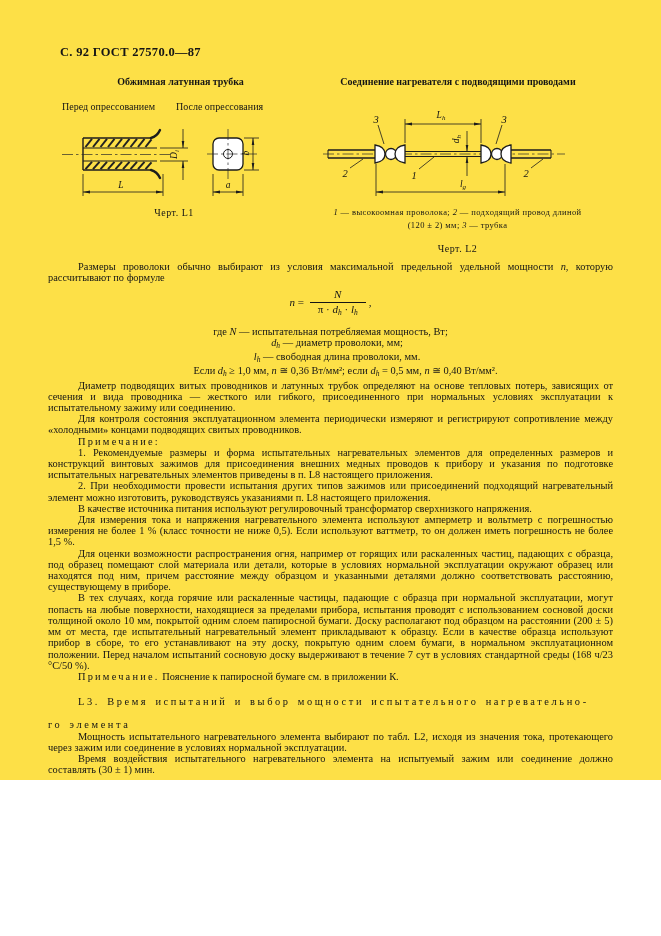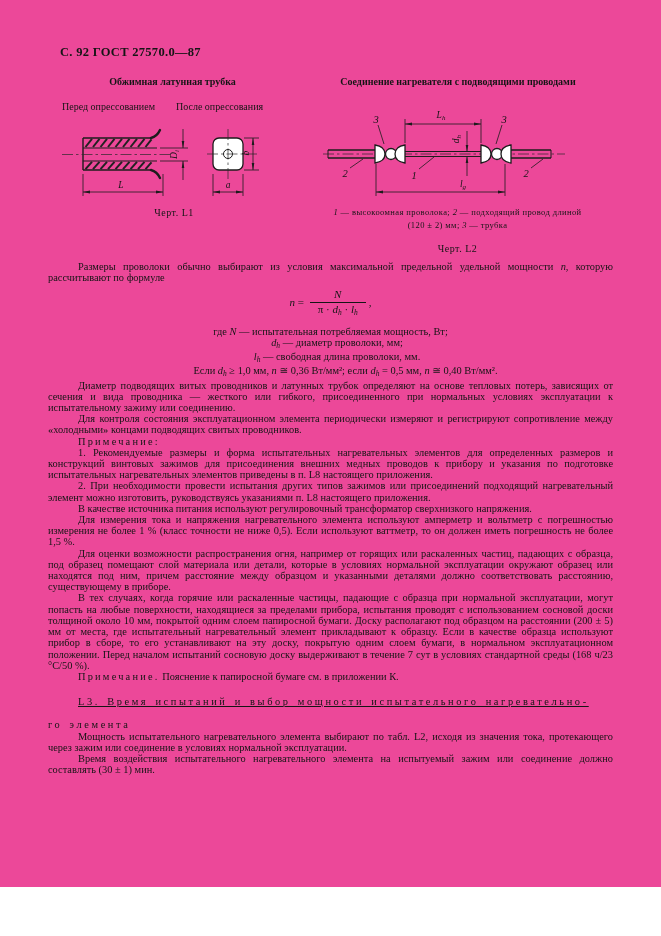--- a/index.html
+++ b/index.html
@@ -1,24 +1,24 @@
 <!DOCTYPE html>
 <html><head>
 <meta charset="utf-8">
 <style>
   html,body { margin:0; padding:0; background:#ffffff; }
   .page {
-    position:relative; width:661px; height:887px; background:#ec4899;
+    position:relative; width:661px; height:780px; background:#fde047;
     font-family:"Liberation Serif", serif; color:#151515; overflow:hidden;
   }
   
   .doc-header { position:absolute; left:60px; top:45px; font-size:12.5px; font-weight:bold; letter-spacing:0.3px; }
   
   .fig-title { position:absolute; top:76px; font-size:10px; font-weight:bold; text-align:center; }
-  .fig-title.left  { left:60px;  width:225px; }
+  .fig-title.left  { left:68px;  width:225px; }
   .fig-title.right { left:302px; width:312px; }
   .sublabel { position:absolute; top:101px; font-size:10px; }
   .sublabel.before { left:62px; }
   .sublabel.after  { left:176px; }
   
   .drawing { position:absolute; }
   .drawing.left  { left:50px;  top:126px; }
   .drawing.right { left:315px; top:103px; }
   svg .thick  { stroke:#1c1c1c; stroke-width:1.4; fill:none; }
   svg .thin   { stroke:#1c1c1c; stroke-width:1;   fill:none; }
@@ -53,21 +53,21 @@
   .wline.ind2 { padding-left:30px; }
   .spaced { letter-spacing:2.2px; }
   .notes-header { margin-top:10px; text-indent:30px; }
   .note1 { margin-top:2px; }
   .note2 { margin-top:3px; }
   .p-source  { margin-top:16px; }
   .p-fire    { margin-top:4px; }
   .p-board   { margin-top:5px; }
   .note-single { margin-top:6px; }
   .l3-heading { margin-top:14px; letter-spacing:2.6px; word-spacing:2px; text-align:left; }
-  .l3-line1 { text-indent:30px;text-decoration:underline; }
+  .l3-line1 { text-indent:30px; }
   .p-select { margin-top:4px; }
   .p-time   { margin-top:2px; }
 </style>
 </head>
 <body>
 
 <div class="page">
 
   <div class="doc-header">С. 92 ГОСТ 27570.0—87</div>
 

